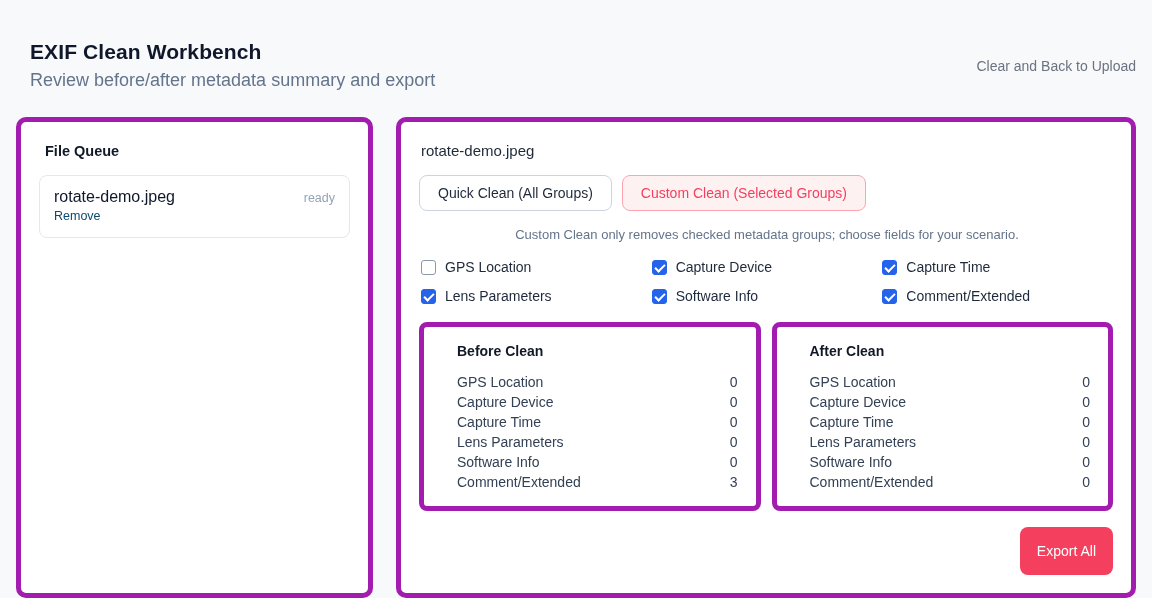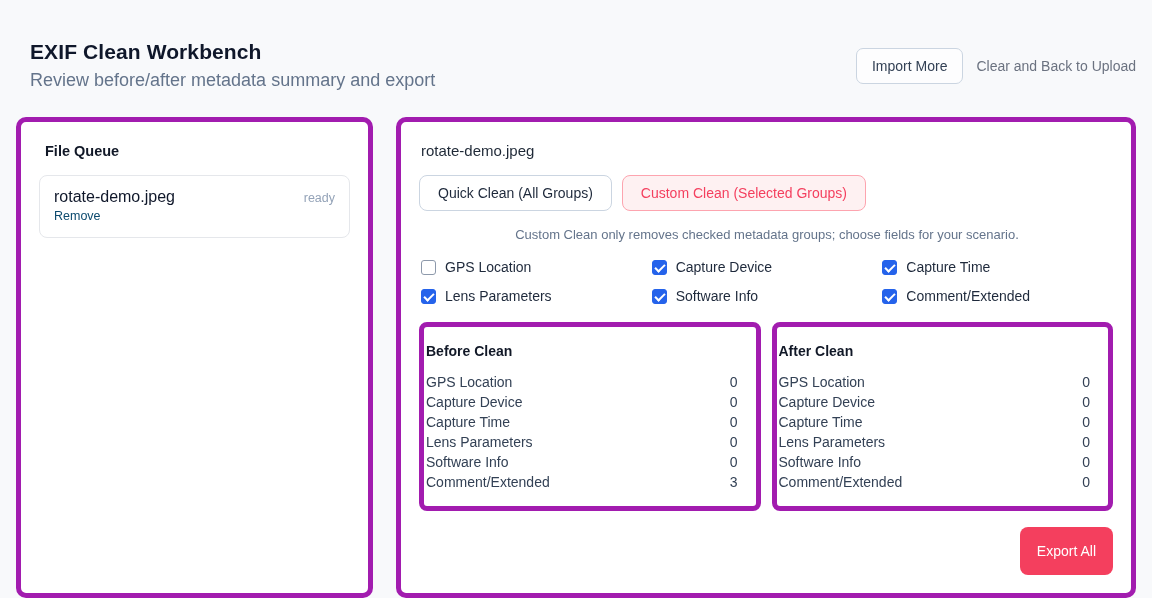--- a/index.html
+++ b/index.html
@@ -151,21 +151,21 @@
 
   
   .tables-row {
     display: grid;
     grid-template-columns: 1fr 1fr;
     gap: 11px;
     margin-top: 18px;
   }
   .summary-card {
     border-radius: 8px;
-    padding: 16px 18px 14px 2px;
+    padding: 16px 18px 14px 33px;
   }
   .summary-title {
     font-size: 14px;
     font-weight: 700;
     color: #111827;
     margin-bottom: 13px;
   }
   .summary-row {
     display: flex;
     justify-content: space-between;
@@ -192,21 +192,20 @@
 <body>
 
 <div class="page">
 
   <header class="topbar">
     <div class="header-left">
       <h1 class="page-title">EXIF Clean Workbench</h1>
       <p class="page-subtitle">Review before/after metadata summary and export</p>
     </div>
     <div class="header-right">
-      <button class="btn-outline">Import More</button>
       <a class="link-muted">Clear and Back to Upload</a>
     </div>
   </header>
 
   <div class="content-row">
 
     <aside class="card queue-card">
       <h2 class="card-title">File Queue</h2>
       <div class="queue-item">
         <div class="queue-item-top">

